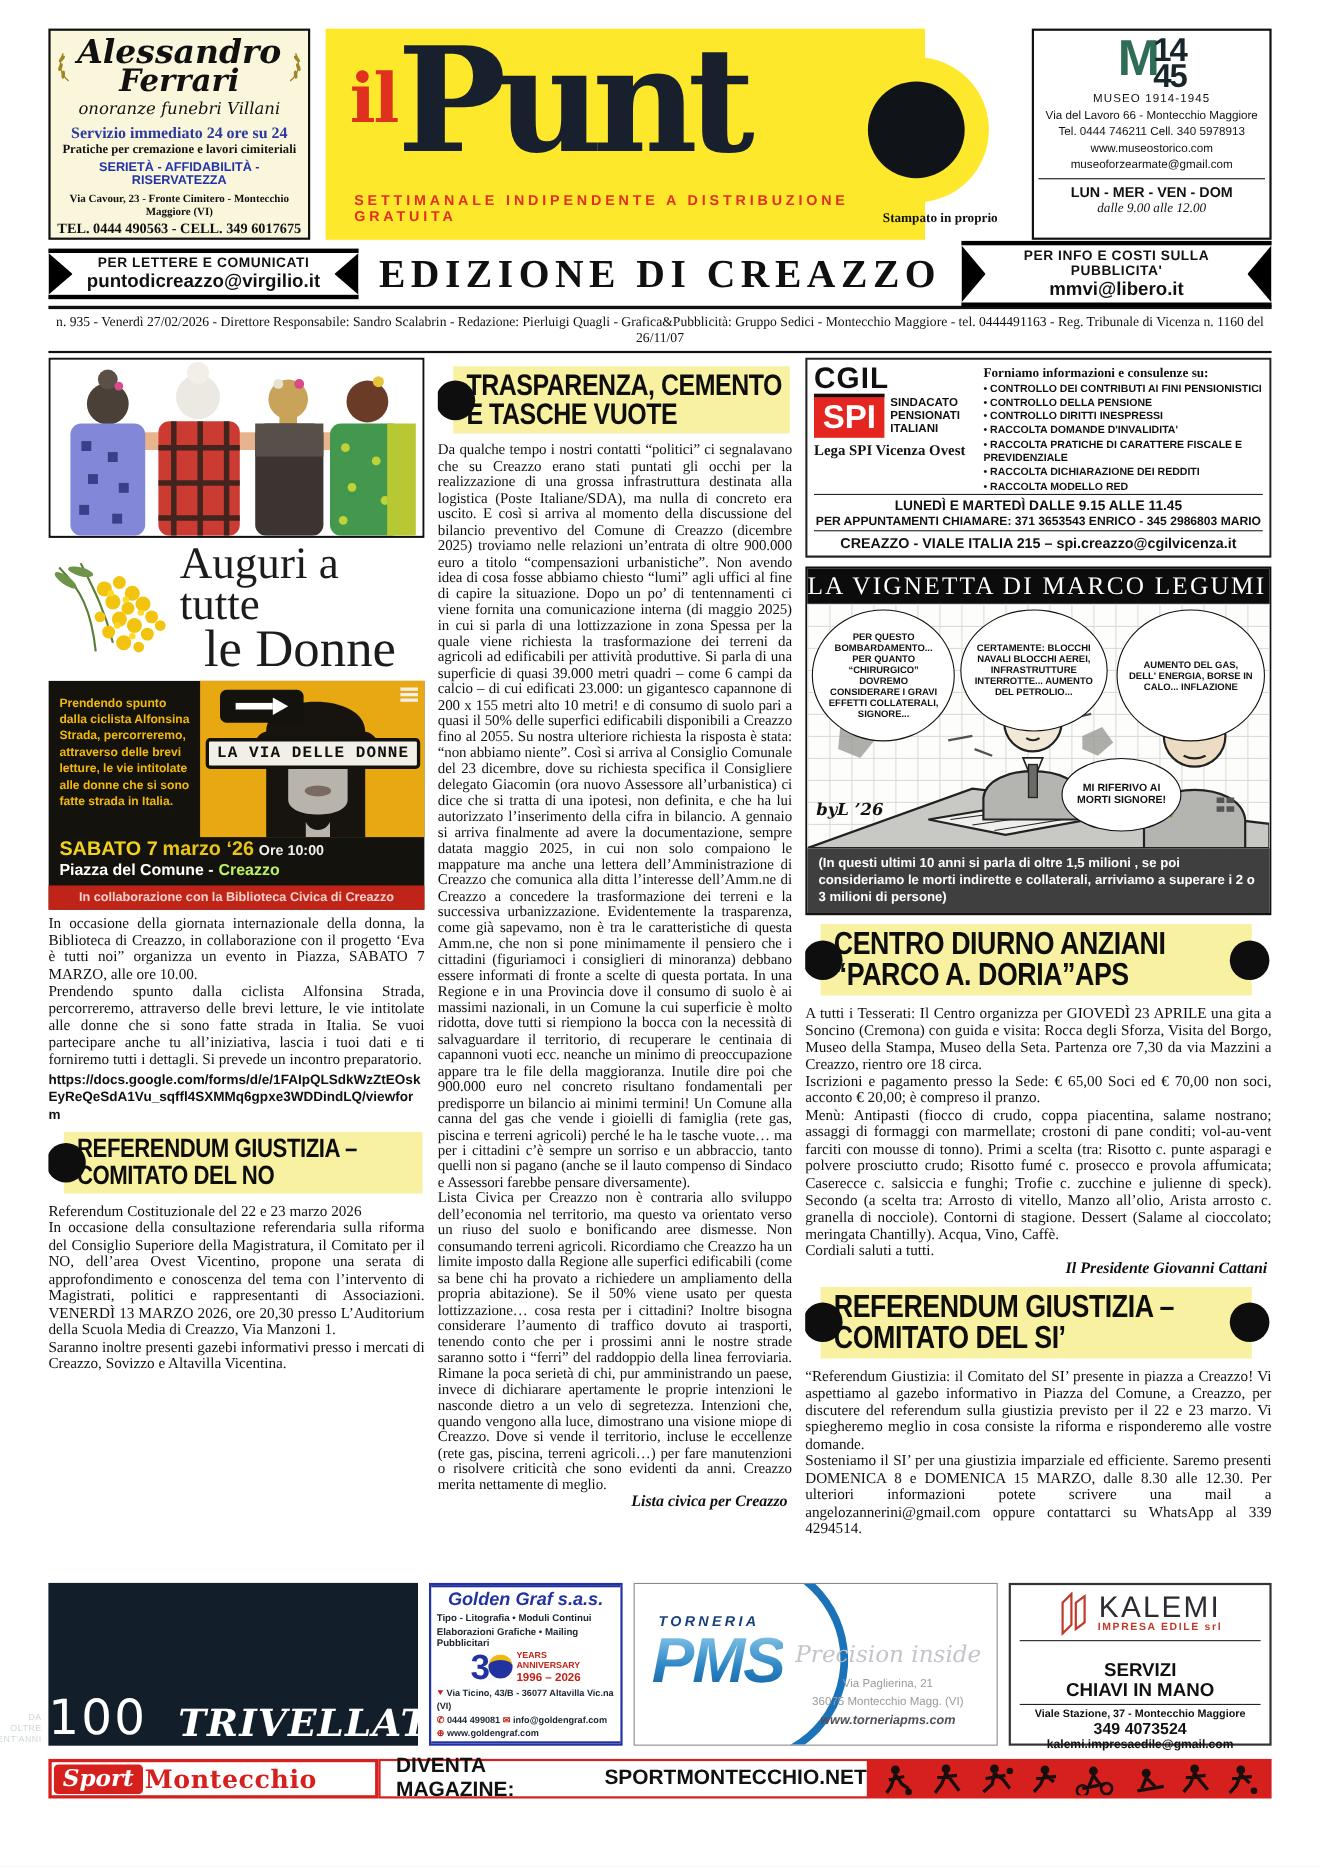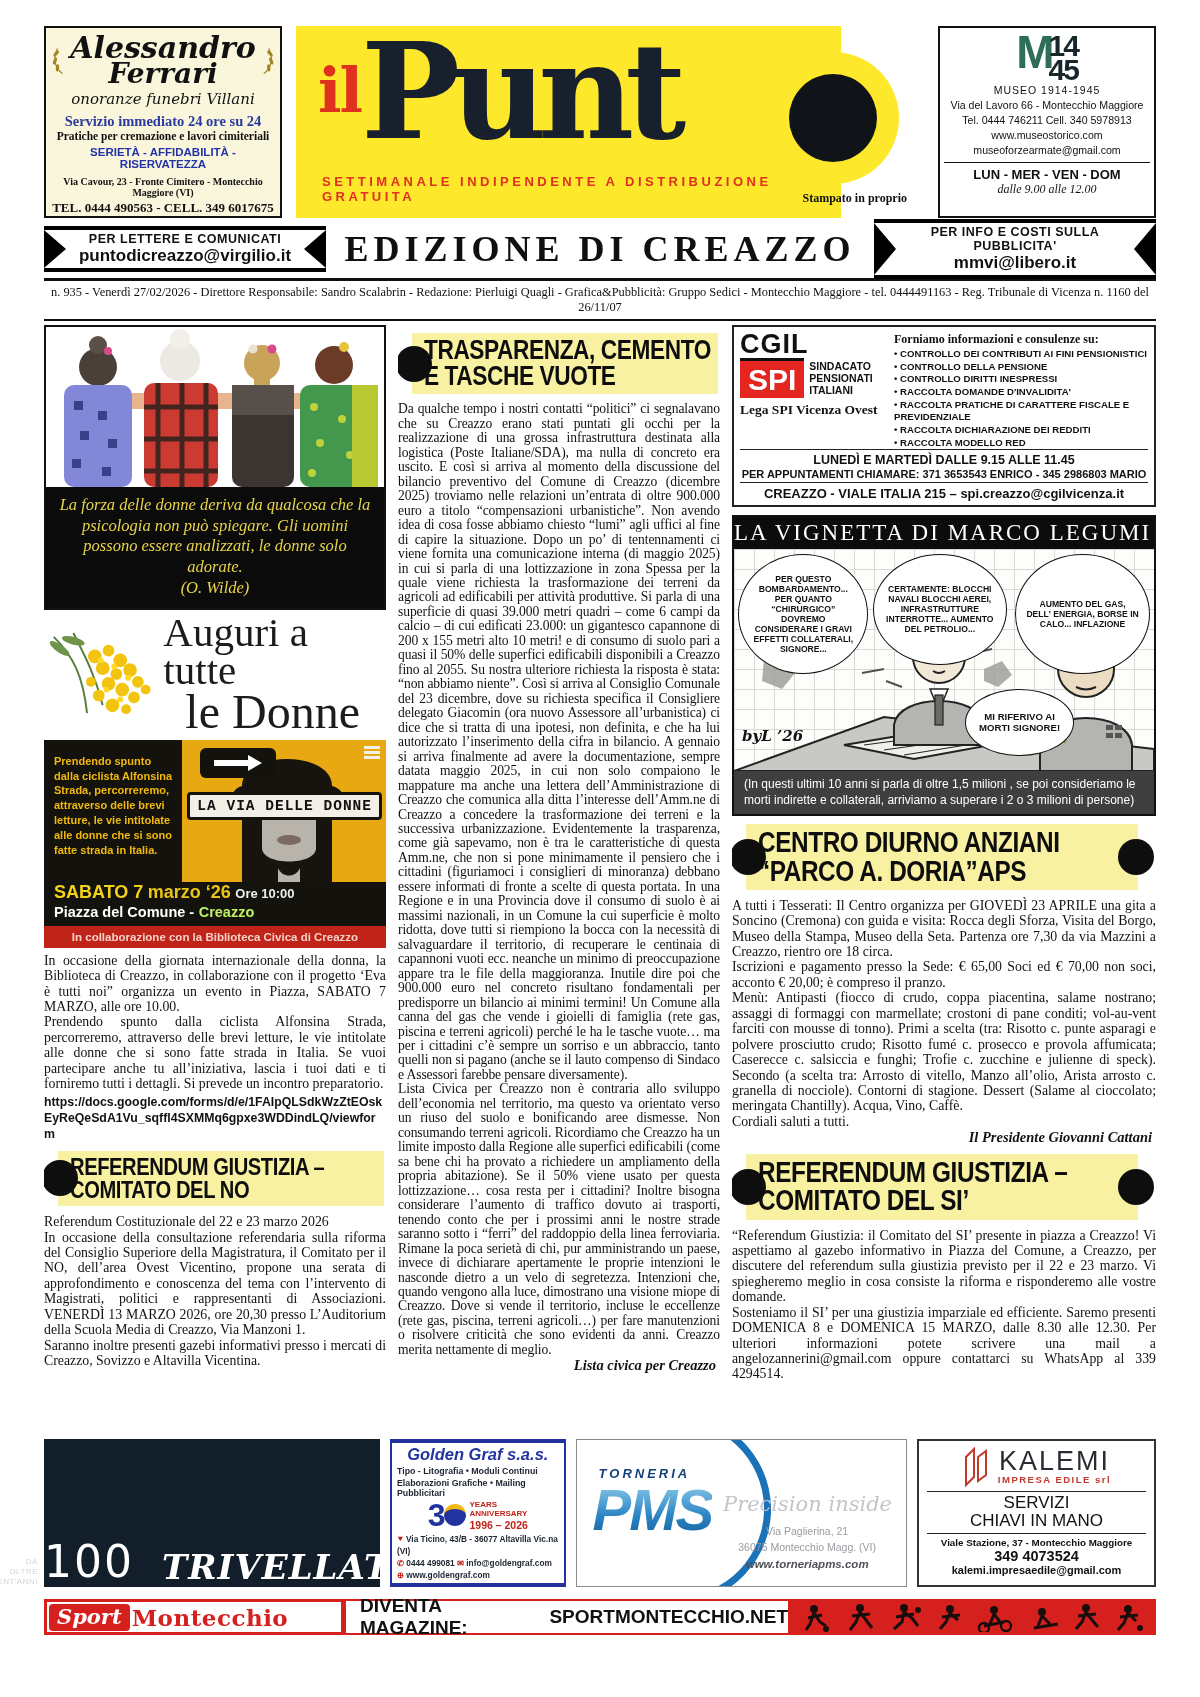--- a/index.html
+++ b/index.html
@@ -135,21 +135,21 @@
           background-image:linear-gradient(#d8d8d4 1px, transparent 1px), linear-gradient(90deg,#d8d8d4 1px, transparent 1px);
           background-size:20px 20px; overflow:hidden; }
   .bubble { position:absolute; background:#fff; border:1.5px solid #111; border-radius:50%;
             display:flex; align-items:center; justify-content:center; text-align:center;
             font-family:"Liberation Sans",sans-serif; font-weight:bold; color:#111; }
   .bub1 { left:1%; top:2%; width:31%; height:54%; font-size:8.6px; padding:10px; }
   .bub2 { left:33%; top:2%; width:32%; height:50%; font-size:8.6px; padding:10px; }
   .bub3 { left:67%; top:2%; width:32%; height:54%; font-size:8.6px; padding:10px; }
   .bub4 { left:55%; bottom:7%; width:26%; height:30%; font-size:9.6px; padding:8px; }
   .vsig { position:absolute; left:8px; bottom:26px; font-family:"DejaVu Serif",serif; font-style:italic; font-weight:bold; font-size:15px; }
-  .vcaption { background:#3f3f3f; color:#fff; font-family:"Liberation Sans",sans-serif; font-weight:normal;
+  .vcaption { background:#3f3f3f; color:#fff; font-family:"Liberation Sans",sans-serif; font-weight:bold;
               font-size:12px; line-height:1.3; padding:6px 10px; }
 
   
   .adsrow { display:flex; gap:10px; margin-top:10px; height:148px; }
   .triv { width:336px; background:#121f2a; display:flex; align-items:flex-end; justify-content:center; color:#fff; }
   .triv .small { font-family:"Liberation Sans",sans-serif; font-size:8px; color:#cfd6da; text-align:right;
                  white-space:pre-line; line-height:1.25; margin-right:6px; letter-spacing:0.5px; }
   .triv .hundred { font-family:"DejaVu Sans",sans-serif; font-size:44px; font-weight:normal; letter-spacing:2px; }
   .triv .bar { width:1px; height:64px; background:#e8e8e8; margin:0 14px; }
   .triv .brand { font-family:"DejaVu Serif",serif; font-style:italic; font-weight:bold; font-size:34px; letter-spacing:1px; }
@@ -182,21 +182,21 @@
   .pms .script { position:absolute; right:14px; top:52px; font-family:"DejaVu Serif",serif; font-style:italic;
                  font-size:21px; color:#c4c4ca; }
   .pms .addr { position:absolute; right:30px; top:84px; text-align:center; font-family:"Liberation Sans",sans-serif;
                font-size:10.5px; color:#9a9aa0; line-height:1.5; }
   .pms .web { font-weight:800; font-style:italic; color:#505058; font-size:11.5px; }
 
   .kalemi { width:242px; border:2px solid #333; padding:6px 8px 4px 8px; text-align:center; font-family:"Liberation Sans",sans-serif; }
   .kal-top { display:flex; align-items:center; justify-content:center; gap:6px; }
   .kal-name { font-size:27px; letter-spacing:2px; color:#2b2b33; line-height:0.95; }
   .kal-sub { color:#c0392b; font-size:9.5px; letter-spacing:1.5px; font-weight:bold; }
-  .kal-serv { border-top:1.5px solid #222; margin-top:4px; padding-top:2px; font-weight:400; font-size:17px; line-height:1.05; }
+  .kal-serv { border-top:1.5px solid #222; margin-top:4px; padding-top:18px; font-weight:700; font-size:17px; line-height:1.05; }
   .kal-addr { border-top:1.5px solid #222; margin-top:3px; padding-top:3px; font-weight:bold; font-size:9.8px; }
   .kal-tel { font-weight:800; font-size:14.5px; }
   .kal-mail { font-weight:bold; font-size:11px; }
 
   
   .footer { display:flex; align-items:stretch; margin-top:12px; height:36px; }
   .sportbox { width:300px; border:3px solid #d6201e; display:flex; align-items:center; padding:1px 6px 1px 2px; background:#fff; }
   .sportred { background:#d6201e; color:#fff; font-family:"DejaVu Serif",serif; font-style:italic; font-weight:bold;
               font-size:21px; padding:0 8px 2px 8px; border-radius:4px; }
   .montec { color:#d6201e; font-family:"DejaVu Serif",serif; font-weight:bold; font-size:23px; letter-spacing:0.5px; margin-left:2px; }
@@ -328,24 +328,20 @@
           <rect x="254" y="58" width="66" height="102" rx="10" fill="#44984e"></rect>
           <g fill="#bed23a">
             <circle cx="268" cy="80" r="4"></circle>
               <circle cx="296" cy="92" r="4"></circle>
               <circle cx="274" cy="116" r="4"></circle>
             <circle cx="304" cy="128" r="4"></circle>
               <circle cx="266" cy="146" r="4"></circle>
           </g>
           <rect x="306" y="58" width="26" height="102" fill="#b8c832"></rect>
         </svg>
-        <div class="wcaption">
-          <span>La forza delle donne deriva da qualcosa che la psicologia non può spiegare. Gli uomini possono essere analizzati, le donne solo adorate.</span><br>
-          <span>(O. Wilde)</span>
-        </div>
       </div>
 
       <div class="mimosarow">
         <svg width="118" height="96" viewBox="0 0 118 96">
           <g stroke="#5a7d3a" stroke-width="2" fill="none">
             <path d="M10 10 C30 30 40 50 44 88"></path>
               <path d="M30 6 C40 26 52 48 60 80"></path>
           </g>
           <g fill="#6f9348">
             <ellipse cx="16" cy="22" rx="12" ry="4" transform="rotate(35 16 22)"></ellipse>

